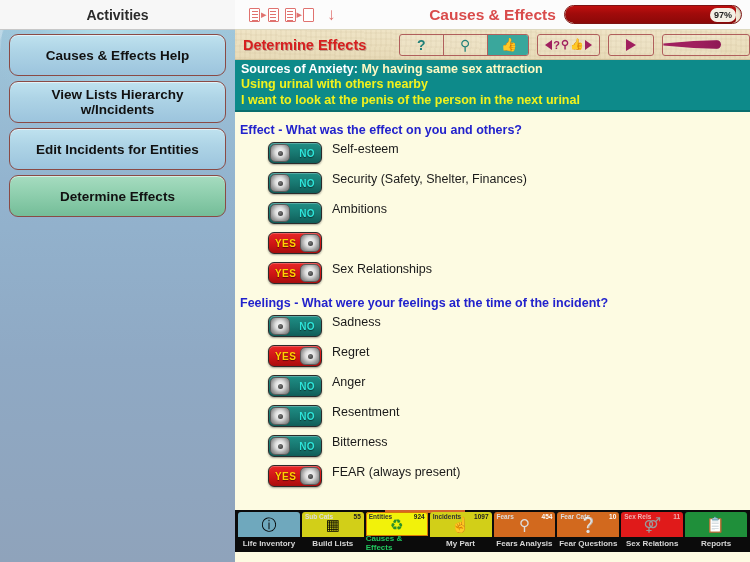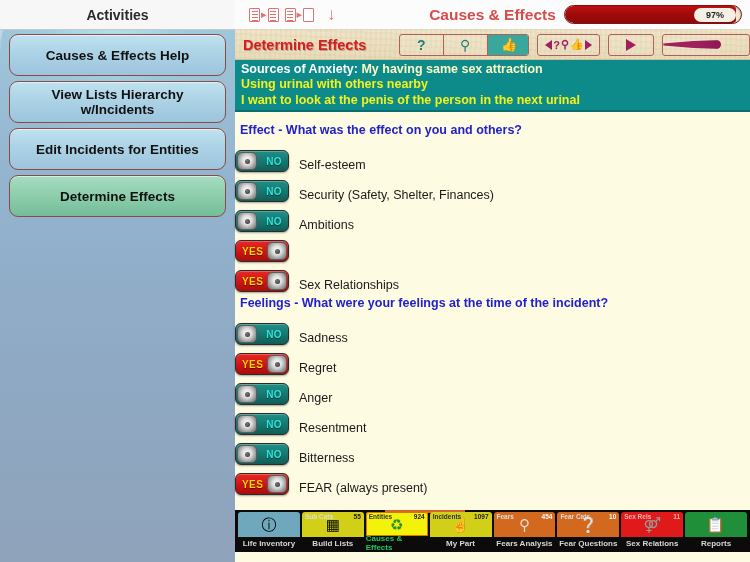--- a/index.html
+++ b/index.html
@@ -70,21 +70,21 @@
     background: #f0e6d2; overflow: hidden;
     box-shadow: inset 0 1px 2px rgba(0,0,0,.3);
   }
   #progress-fill {
     height: 100%; width: 97%;
     background: linear-gradient(180deg, #c0100f 0%, #a00b0b 45%, #8c0808 100%);
     border-radius: 10px 4px 4px 10px;
   }
   #progress-label {
     position: absolute; right: 5px; top: 2px;
-    background: #f4f0e6; border-radius: 8px; padding: 0 12px;
+    background: #f4f0e6; border-radius: 8px; padding: 0 4px;
     font-size: 9px; font-weight: bold; color: #222; line-height: 14px;
   }
 
   
   #subbar {
     height: 30px; display: flex; align-items: center;
     background:
       repeating-linear-gradient(92deg, rgba(190,170,130,.10) 0 2px, rgba(255,255,255,0) 2px 5px),
       repeating-linear-gradient(2deg, rgba(190,170,130,.09) 0 2px, rgba(255,255,255,0) 2px 6px),
       linear-gradient(180deg,#efe4c6 0%, #e8dbb8 100%);
@@ -150,21 +150,21 @@
   .bl1 .lbl { color: #ffffff; }
   .bl1 .val { color: #fef9c3; }
   .bl2, .bl3 { font-size: 12.5px; font-weight: bold; color: #f2f21c; }
 
   
   #body { padding: 7px 0 0 0; }
   .section-q {
     font-size: 12.5px; font-weight: bold; color: #2222cc;
     padding: 4px 0 5px 5px;
   }
-  .opt-row { display: flex; align-items: flex-end; height: 30px; }
+  .opt-row { display: flex; align-items: flex-start; height: 30px; padding-left: 33px; }
   .switch {
     width: 54px; height: 22px; border-radius: 6px; position: relative; flex: none;
     border: 1px solid #2b2b2b;
     box-shadow: 0 1px 2px rgba(0,0,0,.35), inset 0 1px 0 rgba(255,255,255,.25);
     cursor: pointer;
   }
   .switch.no  { background: linear-gradient(180deg,#1f8f86 0%, #17766f 55%, #0f5d58 100%); }
   .switch.yes { background: linear-gradient(180deg,#e82626 0%, #cf1414 55%, #a80d0d 100%); }
   .switch .sw-text {
     position: absolute; top: 0; height: 100%; display: flex; align-items: center;

